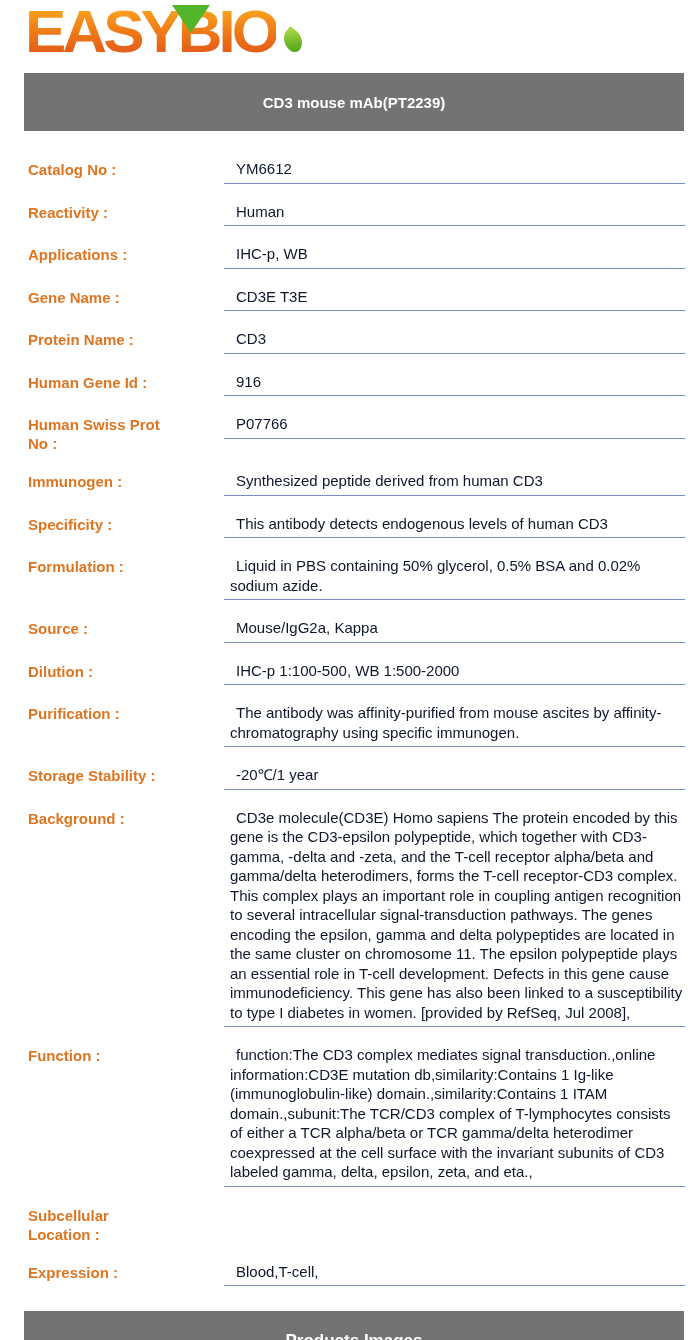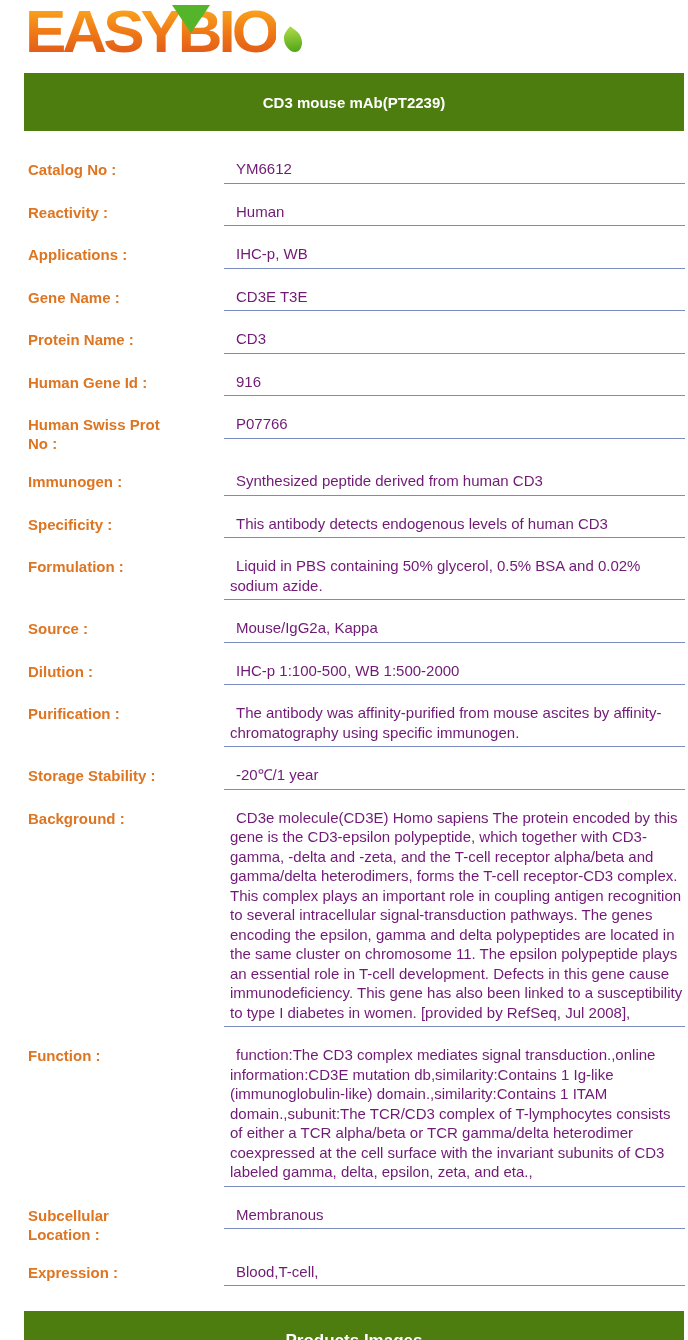--- a/index.html
+++ b/index.html
@@ -54,21 +54,21 @@
     top: 27px;
     width: 22px;
     height: 19px;
     background: linear-gradient(135deg, #a6d645 10%, #56a81a 85%);
     border-radius: 5% 95% 45% 95%;
     transform: rotate(38deg);
   }
 
   
   .bar {
-    background: #4d7c0f;
+    background: #737373;
     margin: 0 4px;
     display: flex;
     align-items: center;
     justify-content: center;
     color: #ffffff;
     font-weight: bold;
   }
   .bar-top    { height: 58px; font-size: 15px; }
   .bar-bottom { height: 60px; font-size: 17px; margin-top: 25px; }
 
@@ -91,21 +91,21 @@
     padding-top: 1px;
   }
   .field-value {
     flex: 1;
     border-bottom: 1px solid #7b8cc2;
     padding: 0 2px 4px 6px;
     min-height: 20px;
   }
   .value-text {
     display: block;
-    color: #701a75;
+    color: #0f172a;
     font-size: 15px;
     line-height: 19.5px;
     text-indent: 6px;
   }
 </style>
 </head>
 <body>
 
 <div class="page">
 
@@ -231,23 +231,20 @@
     <div class="row">
       <div class="field-label">Function :</div>
       <div class="field-value">
         <span class="value-text">function:The CD3 complex mediates signal transduction.,online information:CD3E mutation db,similarity:Contains 1 Ig-like (immunoglobulin-like) domain.,similarity:Contains 1 ITAM domain.,subunit:The TCR/CD3 complex of T-lymphocytes consists of either a TCR alpha/beta or TCR gamma/delta heterodimer coexpressed at the cell surface with the invariant subunits of CD3 labeled gamma, delta, epsilon, zeta, and eta.,</span>
       </div>
     </div>
 
     <div class="row">
       <div class="field-label">Subcellular
 Location :</div>
-      <div class="field-value">
-        <span class="value-text">Membranous</span>
-      </div>
     </div>
 
     <div class="row">
       <div class="field-label">Expression :</div>
       <div class="field-value">
         <span class="value-text">Blood,T-cell,</span>
       </div>
     </div>
 
   </div>

